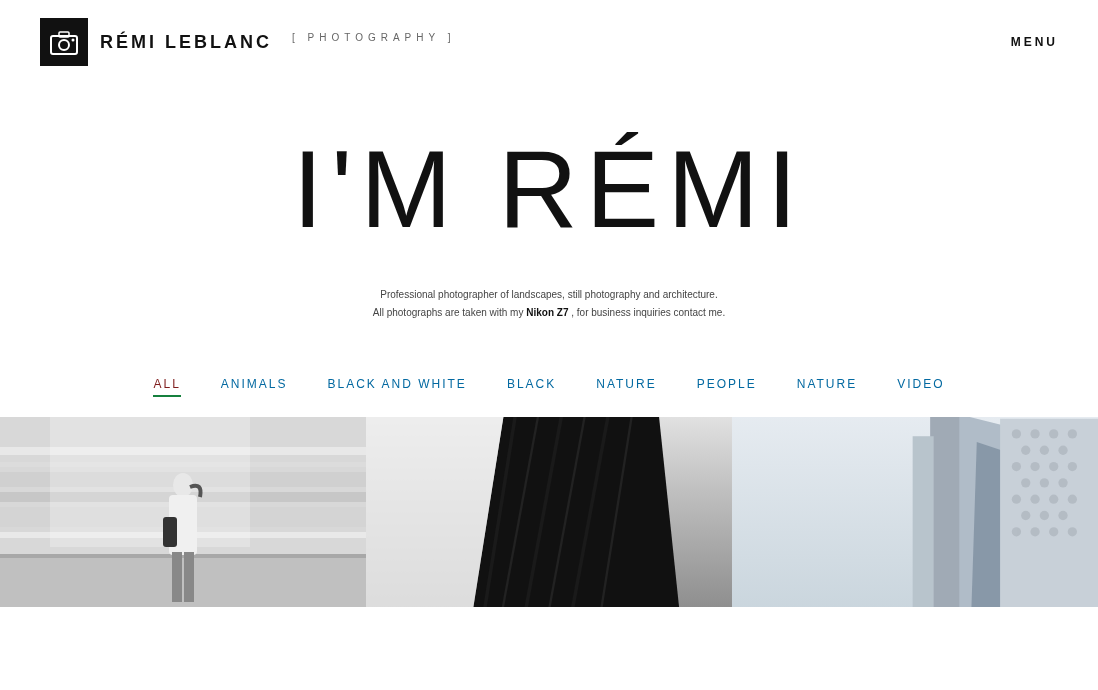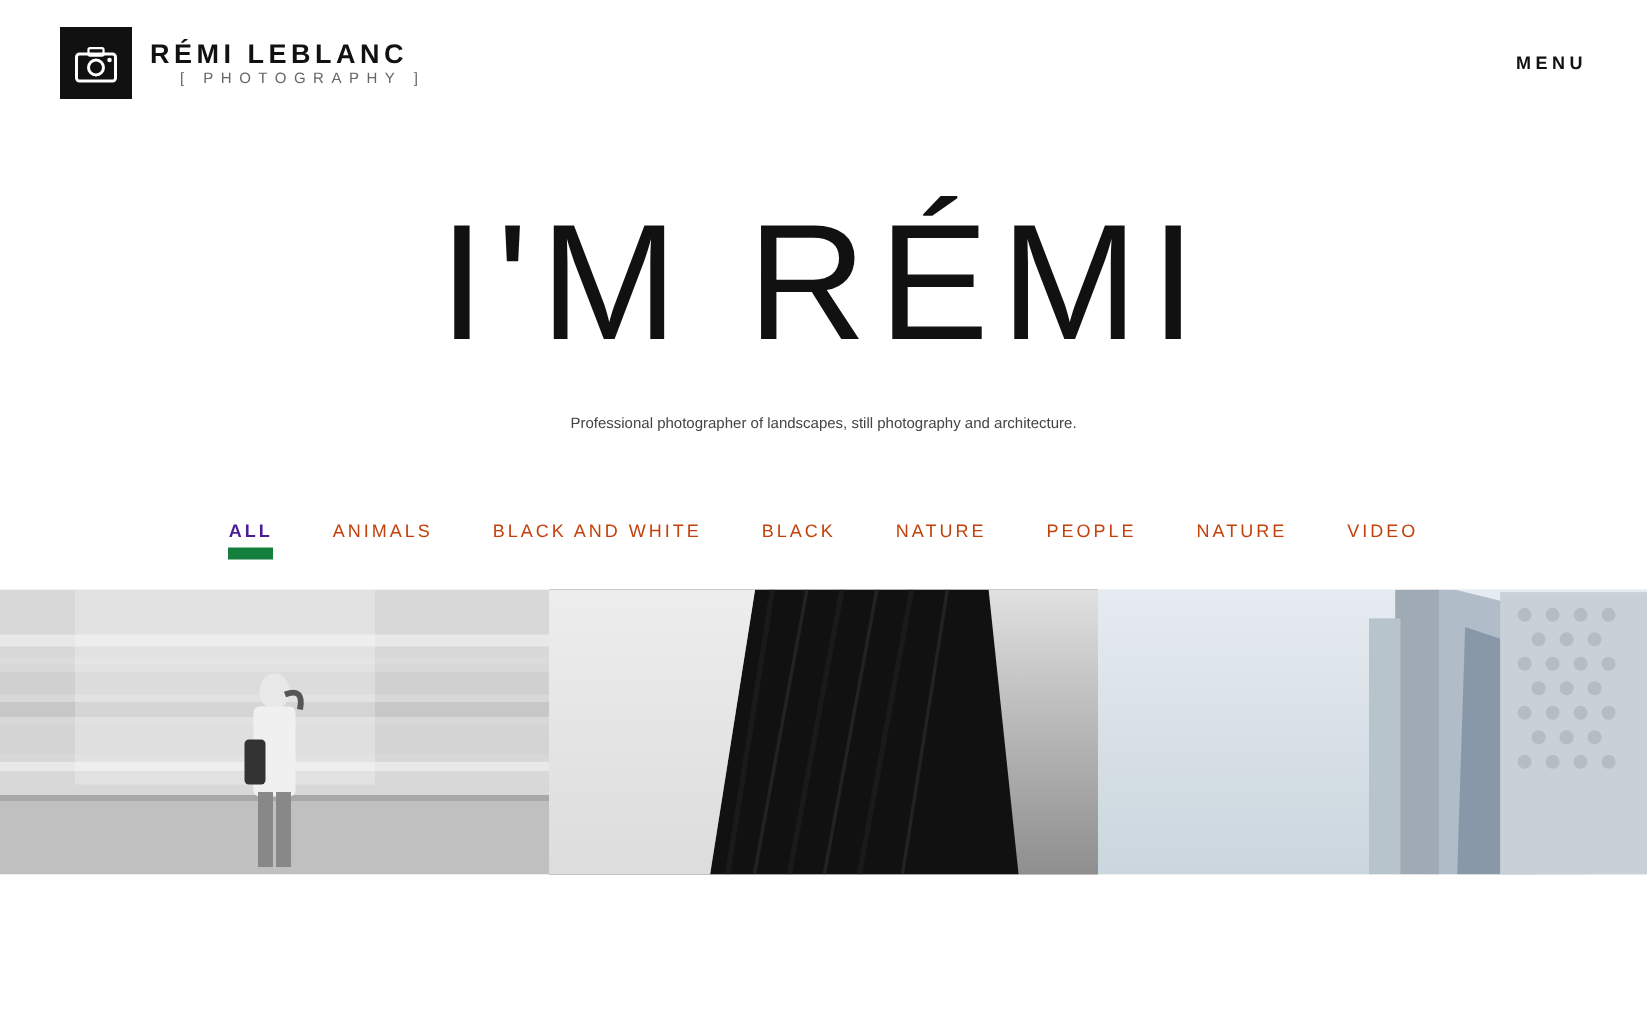--- a/index.html
+++ b/index.html
@@ -41,21 +41,21 @@
       justify-content: center;
       position: relative;
     }
 
     .logo-icon svg {
       fill: white;
     }
 
     .logo-text {
       display: flex;
-      flex-direction: column;
+      flex-direction: row;
     }
 
     .logo-name {
       font-size: 18px;
       font-weight: 700;
       letter-spacing: 3px;
       color: #111;
       font-family: Arial, sans-serif;
     }
 
@@ -84,21 +84,21 @@
       padding: 50px 40px 30px;
     }
 
     .hero-title {
       font-size: 110px;
       font-weight: 300;
       letter-spacing: 8px;
       color: #111;
       font-family: 'Arial Narrow', Arial, sans-serif;
       line-height: 1;
-      margin-bottom: 30px;
+      margin-bottom: 42px;
     }
 
     .hero-subtitle {
       font-size: 10px;
       color: #444;
       line-height: 1.8;
       font-family: Arial, sans-serif;
     }
 
     .hero-subtitle strong {
@@ -110,33 +110,32 @@
     .filter-nav {
       display: flex;
       justify-content: center;
       gap: 40px;
       padding: 25px 40px 20px;
     }
 
     .filter-item {
       font-size: 12px;
       letter-spacing: 2px;
-      color: #c2410c;
+      color: #0369a1;
       cursor: pointer;
       text-decoration: none;
       font-family: Arial, sans-serif;
       font-weight: 500;
       padding-bottom: 4px;
       border-bottom: none;
     }
 
     .filter-item.active {
-      color: #4c1d95;
-      border-bottom: 8px solid #15803d;
-      font-weight: bold;
+      color: #7f1d1d;
+      border-bottom: 2px solid #15803d;
     }
 
     
     .photo-grid {
       display: flex;
       width: 100%;
       height: 190px;
       overflow: hidden;
     }
 
@@ -189,20 +188,23 @@
       <span class="logo-sub">[ PHOTOGRAPHY ]</span>
     </div>
   </div>
   <button class="menu-btn">MENU</button>
 </header>
 
 <section class="hero">
   <h1 class="hero-title">I'M RÉMI</h1>
   <div class="hero-subtitle">
     <p>Professional photographer of landscapes, still photography and architecture.</p>
+    <p>
+      <span>All photographs are taken with my </span><strong>Nikon Z7</strong><span> , for business inquiries contact me.</span>
+    </p>
   </div>
 </section>
 
 <nav class="filter-nav">
   <a class="filter-item active">ALL</a>
   <a class="filter-item">ANIMALS</a>
   <a class="filter-item">BLACK AND WHITE</a>
   <a class="filter-item">BLACK</a>
   <a class="filter-item">NATURE</a>
   <a class="filter-item">PEOPLE</a>

